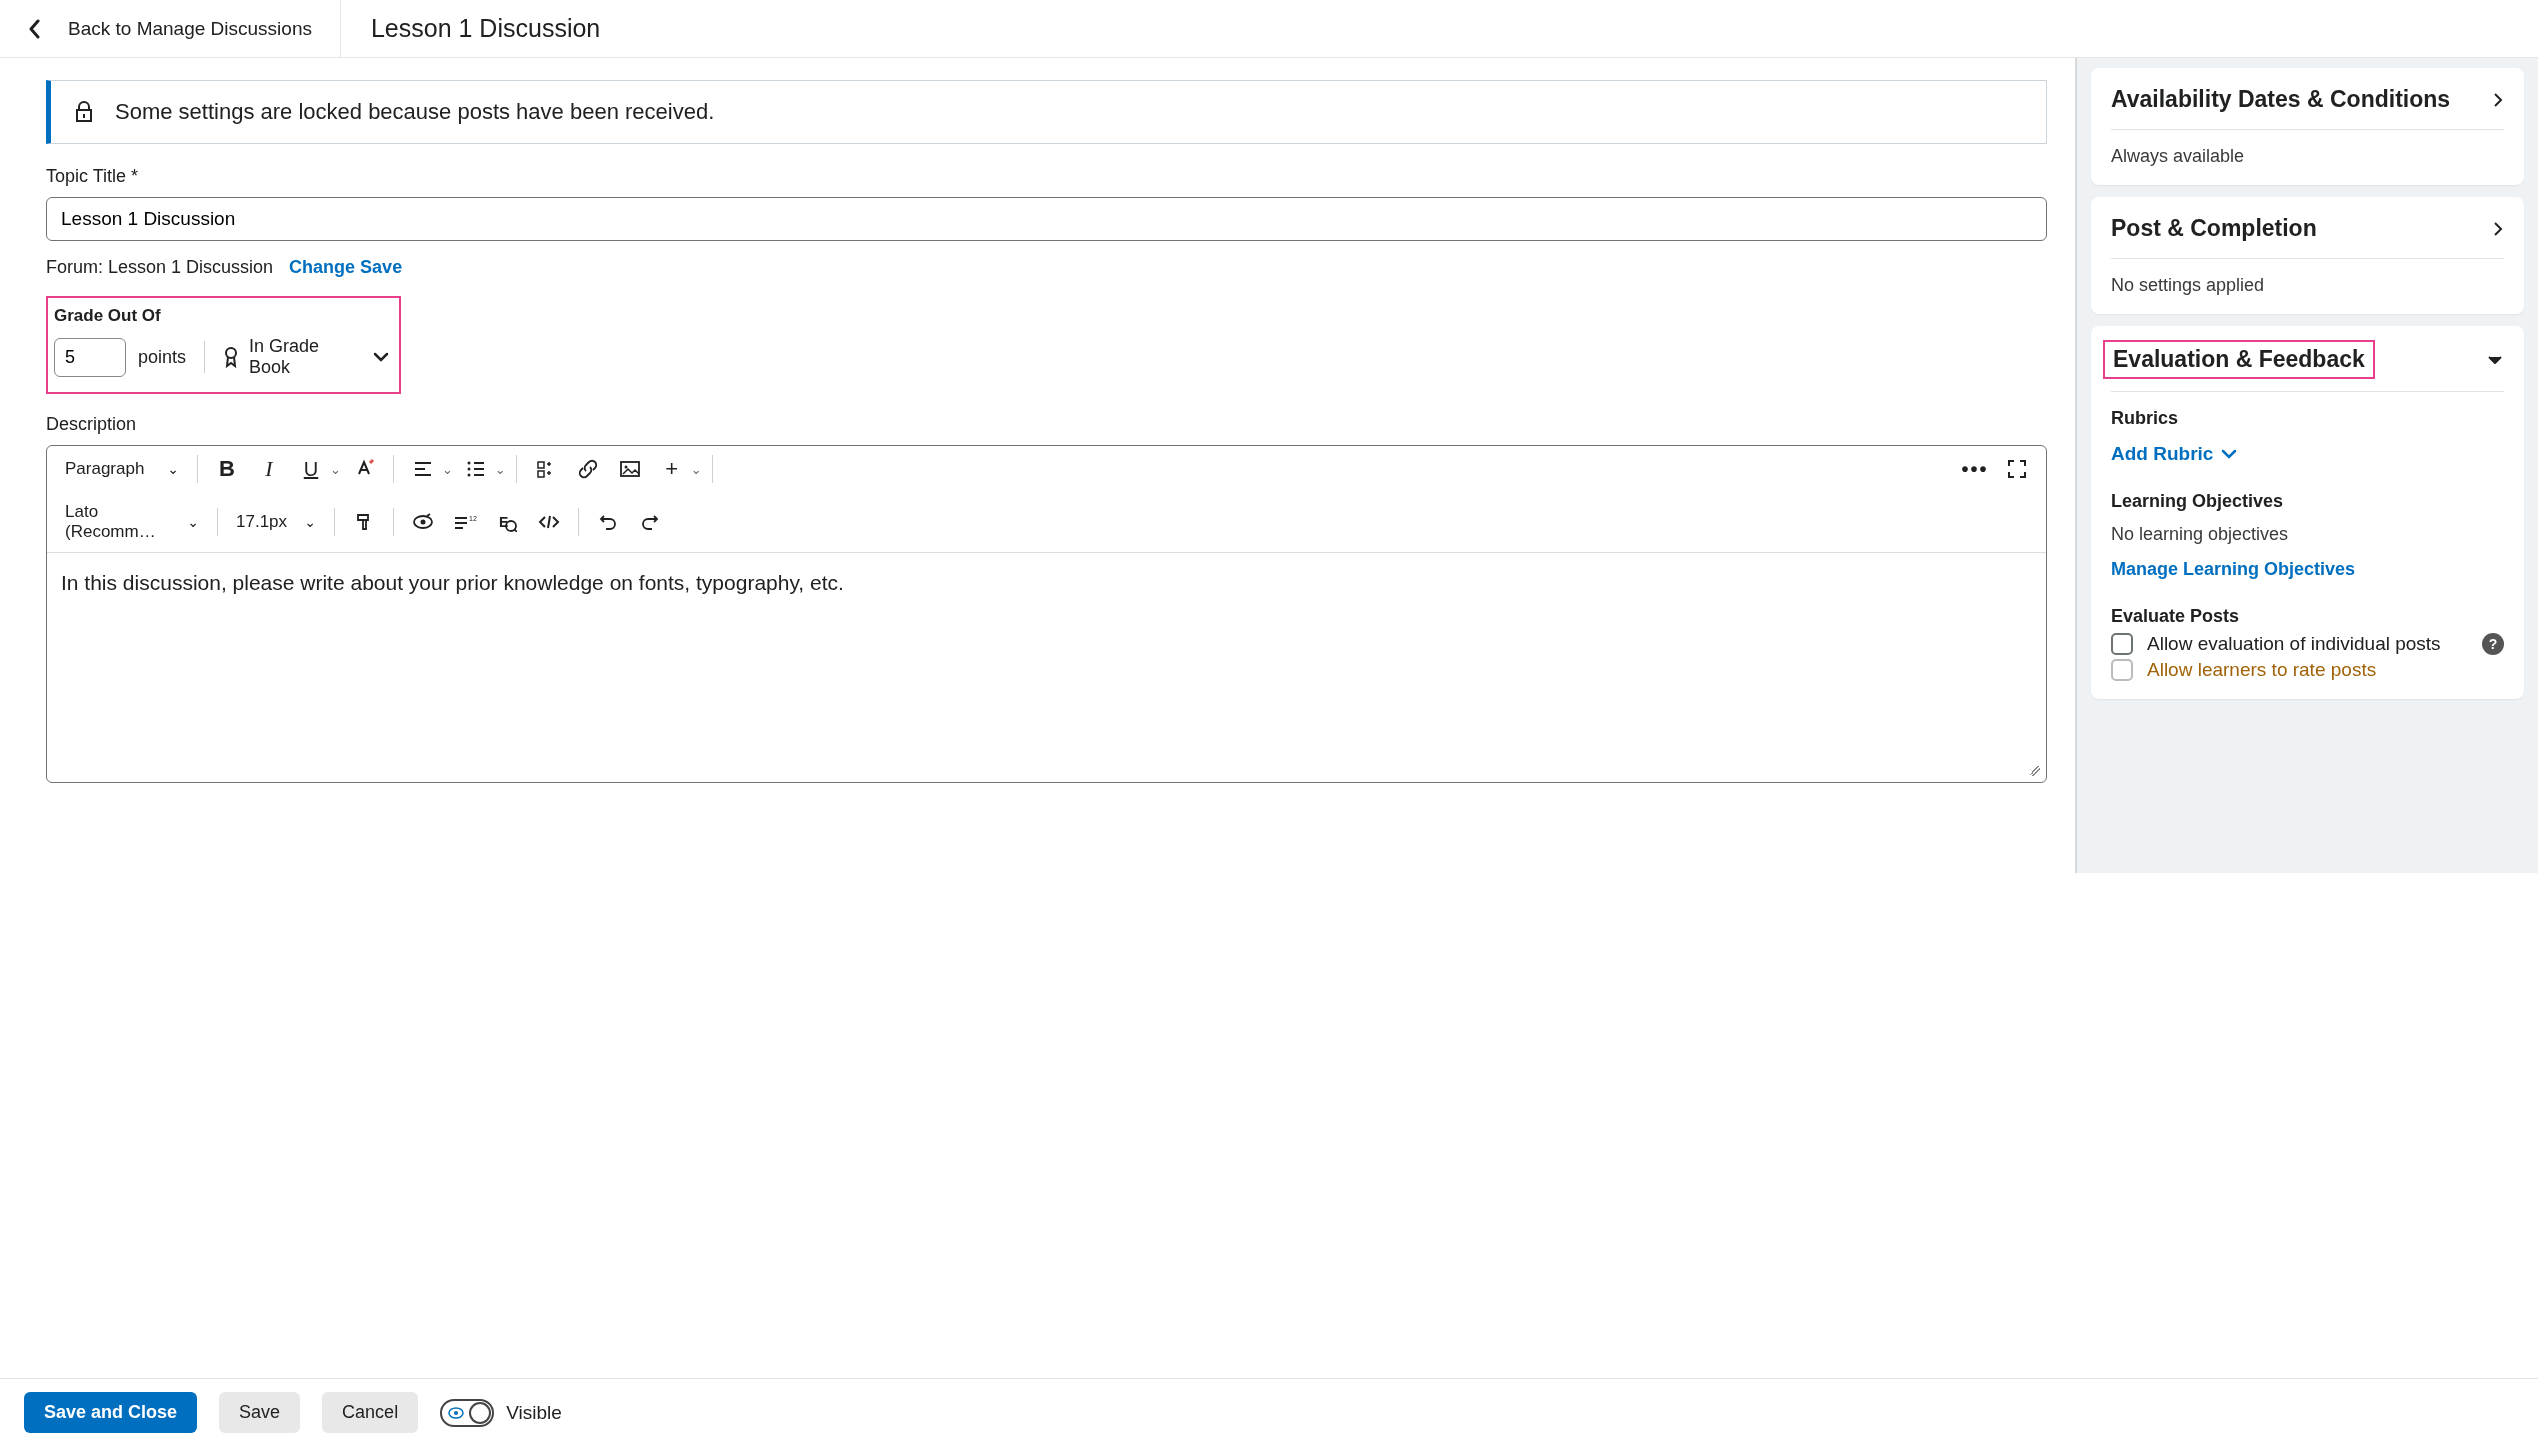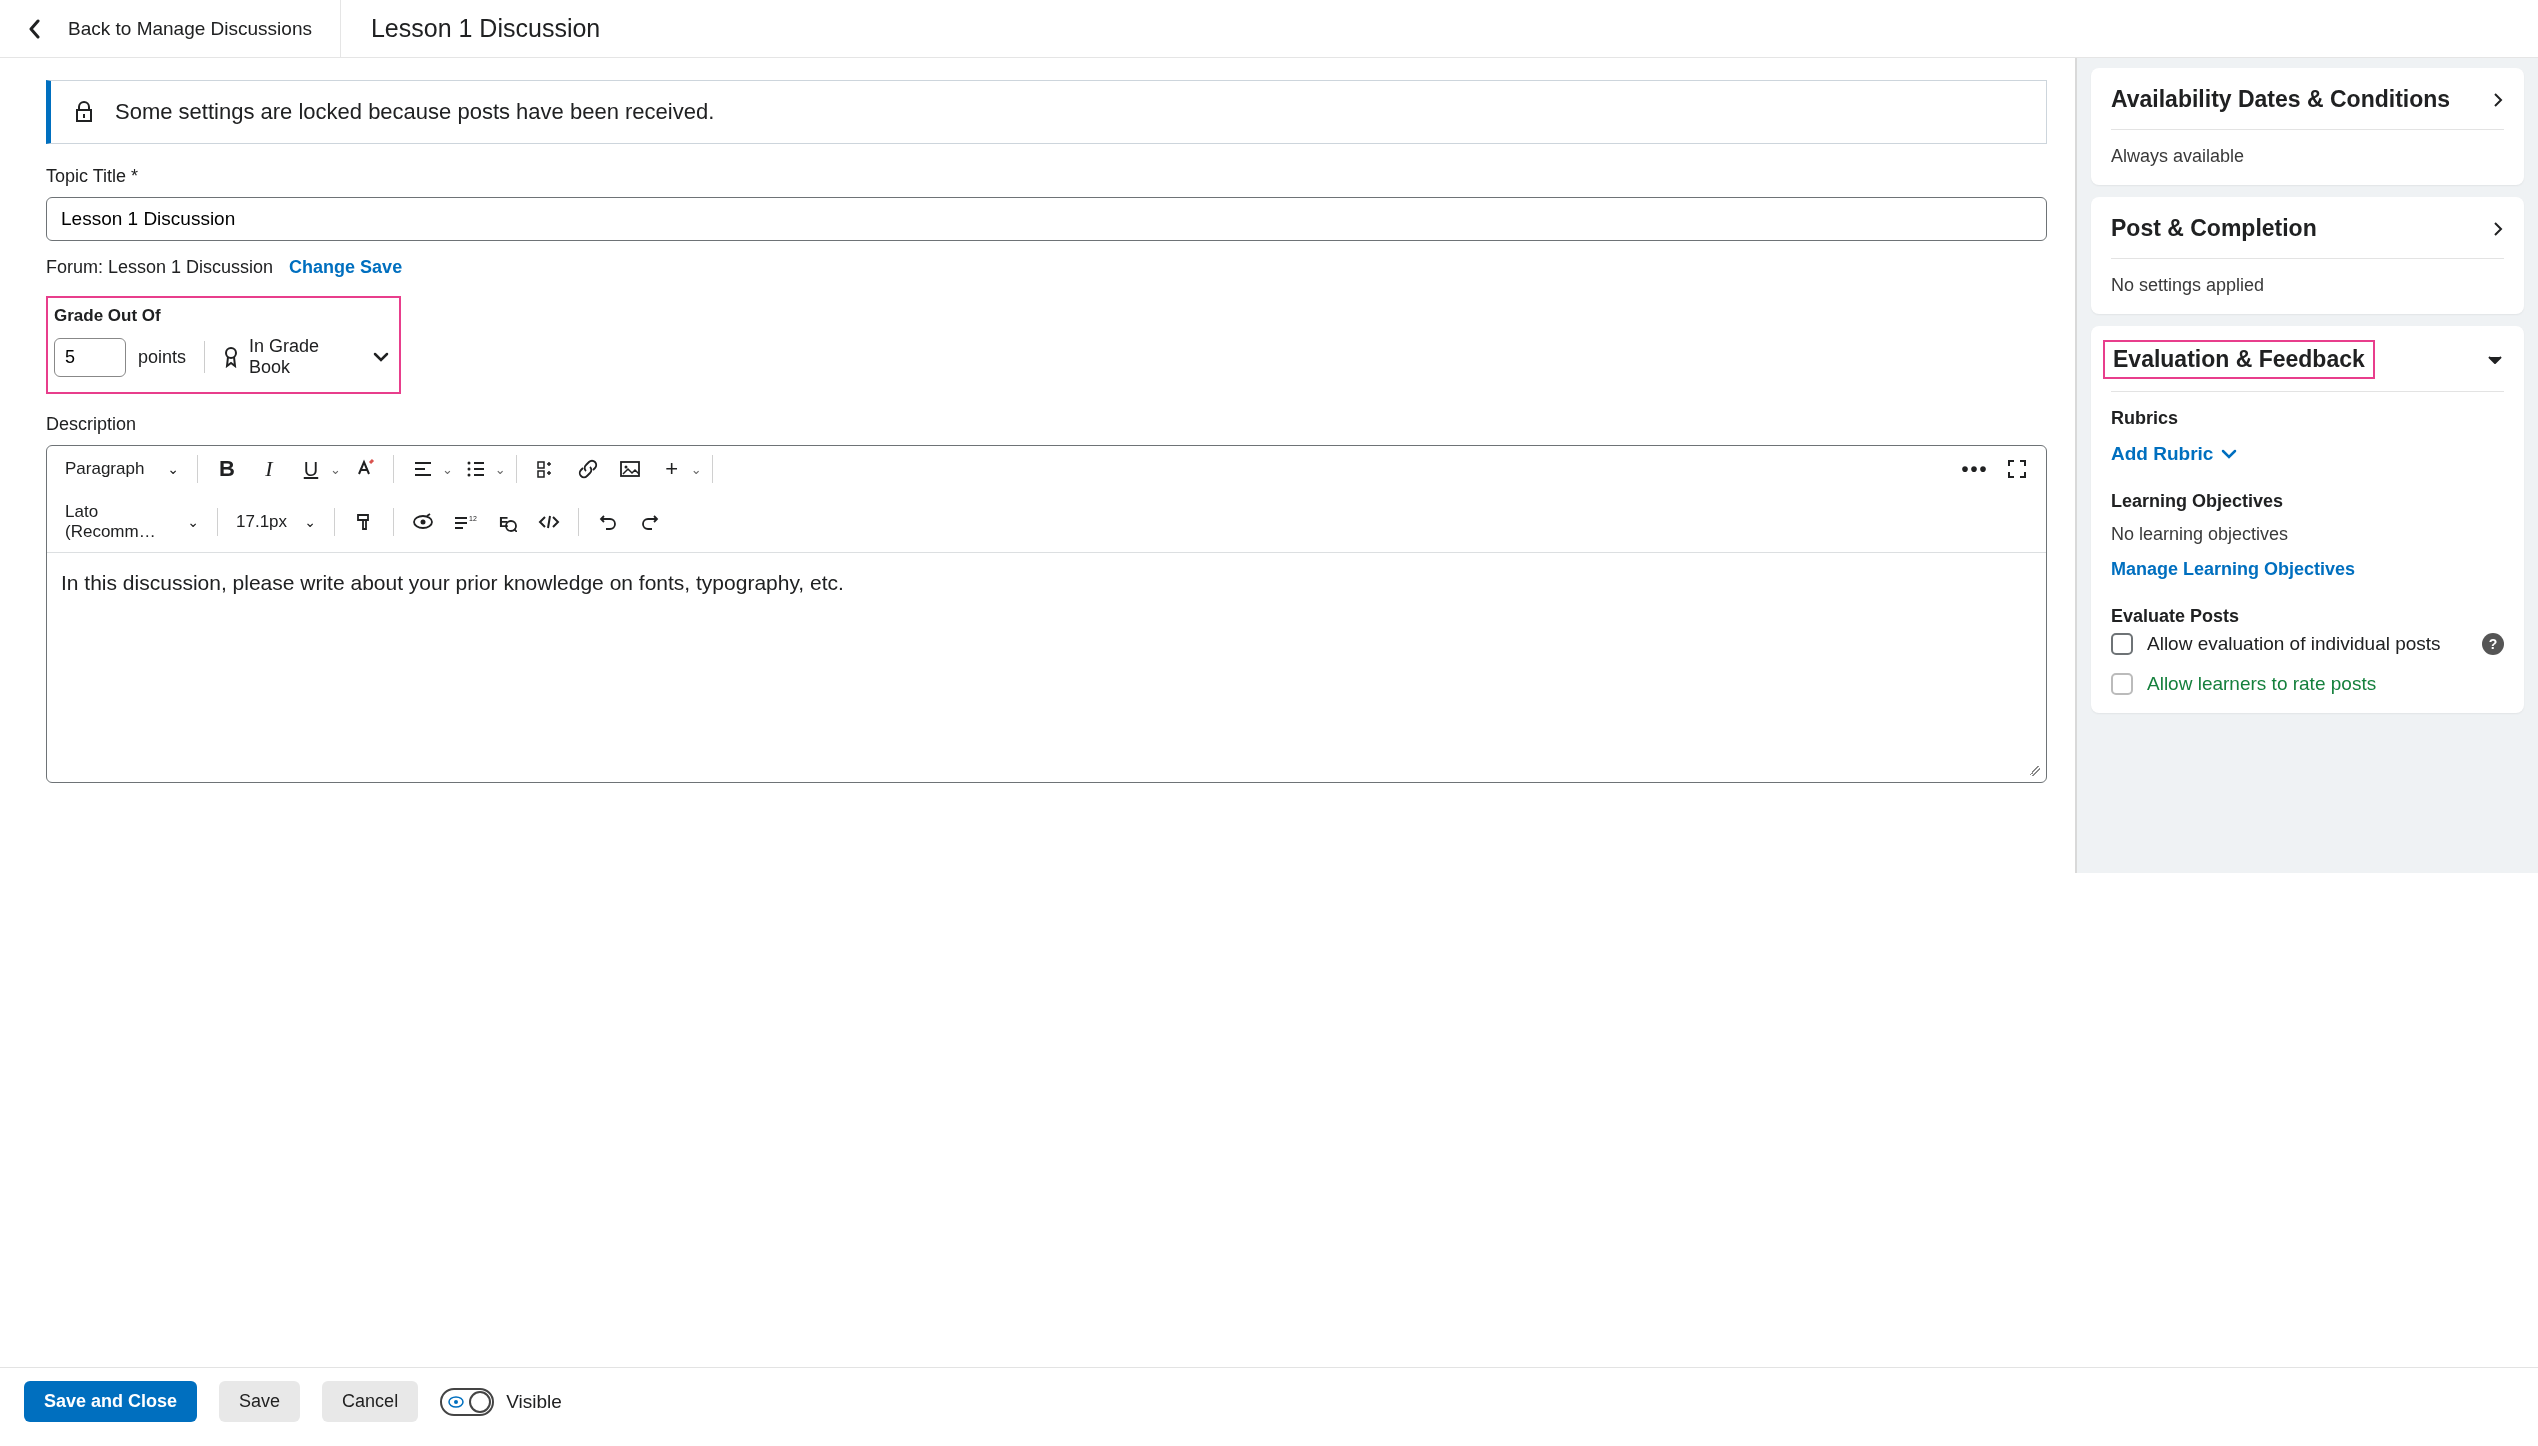--- a/index.html
+++ b/index.html
@@ -32,21 +32,21 @@
 .tb-row { display: flex; align-items: center; padding: 6px 10px; gap: 4px; }
 .tb-row + .tb-row { border-top: 0; }
 .tb-sel { display: flex; align-items: center; gap: 8px; padding: 4px 8px; font-size: 17px; cursor: pointer; }
 .tb-btn { width: 38px; height: 34px; display: flex; align-items: center; justify-content: center; cursor: pointer; border-radius: 4px; font-size: 20px; }
 .tb-divider { width: 1px; height: 28px; background: #d0d0d0; margin: 0 6px; }
 .tb-chev { font-size: 13px; color: #666; margin-left: -4px; }
 .tb-spacer { flex: 1; }
 .editor-body { padding: 18px 14px; min-height: 230px; font-size: 21px; position: relative; border-top: 1px solid #dcdfe1; }
 .resize-handle { position: absolute; right: 4px; bottom: 4px; width: 16px; height: 16px; cursor: nwse-resize; }
 .resize-handle::before { content: ""; position: absolute; right: 2px; bottom: 2px; width: 10px; height: 10px; background: linear-gradient(135deg, transparent 40%, #888 40%, #888 50%, transparent 50%, transparent 60%, #888 60%, #888 70%, transparent 70%); }
-.footer { position: fixed; bottom: 11px; left: 0; right: 0; height: 68px; background: #fff; border-top: 1px solid #e3e3e3; display: flex; align-items: center; gap: 22px; padding: 0 24px; }
+.footer { position: fixed; bottom: 0; left: 0; right: 0; height: 68px; background: #fff; border-top: 1px solid #e3e3e3; display: flex; align-items: center; gap: 22px; padding: 0 24px; }
 .btn { padding: 10px 20px; border-radius: 6px; font-size: 18px; cursor: pointer; border: none; font-family: inherit; }
 .btn-primary { background: #006fbf; color: #fff; font-weight: 600; }
 .btn-secondary { background: #e8e8e8; color: #222; }
 .toggle-wrap { display: flex; align-items: center; gap: 12px; }
 .toggle { width: 54px; height: 28px; border: 2px solid #444; border-radius: 20px; position: relative; cursor: pointer; display: flex; align-items: center; }
 .toggle .eye { position: absolute; left: 6px; color: #006fbf; font-size: 14px; }
 .toggle .knob { width: 22px; height: 22px; border: 2px solid #444; border-radius: 50%; background: #fff; position: absolute; right: 1px; }
 .panel { background: #fff; border-radius: 8px; padding: 18px 20px; margin-bottom: 12px; box-shadow: 0 1px 2px rgba(0,0,0,0.06); }
 .panel-header { display: flex; justify-content: space-between; align-items: center; cursor: pointer; }
 .panel-title { font-size: 23px; font-weight: 700; }
@@ -55,21 +55,21 @@
 .highlight-box { border: 2px solid #e83e8c; display: inline-block; padding: 4px 8px; margin: -4px -8px; }
 .section-title { font-size: 18px; font-weight: 700; margin-top: 10px; }
 .add-rubric { display: flex; align-items: center; gap: 8px; margin-top: 14px; }
 .sub-item { font-size: 18px; color: #3a3a3a; margin-top: 12px; }
 .section-title2 { font-size: 18px; font-weight: 700; margin-top: 26px; }
 .link-bold { color: #006fbf; font-weight: 700; cursor: pointer; margin-top: 14px; display: inline-block; font-size: 18px;}
 .check-row { display: flex; align-items: center; gap: 14px; margin-top: 6px; }
 .checkbox { width: 22px; height: 22px; border: 2px solid #6e7376; border-radius: 5px; cursor: pointer; flex-shrink: 0; }
 .check-label { font-size: 19px; }
 .help-icon { width: 22px; height: 22px; border-radius: 50%; background: #555; color: #fff; display: flex; align-items: center; justify-content: center; font-size: 14px; font-weight: bold; margin-left: auto; cursor: pointer; }
-.faded-row { color: #15803d; margin-top: 18px; font-size: 19px; display: flex; align-items: center; gap: 14px;}
+.faded-row { color: #a16207; margin-top: 4px; font-size: 19px; display: flex; align-items: center; gap: 14px;}
 .chev-down { font-size: 14px; }
 svg { display: block; }
 </style>
 </head>
 <body>
 
 <div class="header">
   <div class="back-link">
     <span class="chev">
       <svg width="14" height="20" viewBox="0 0 14 20">

